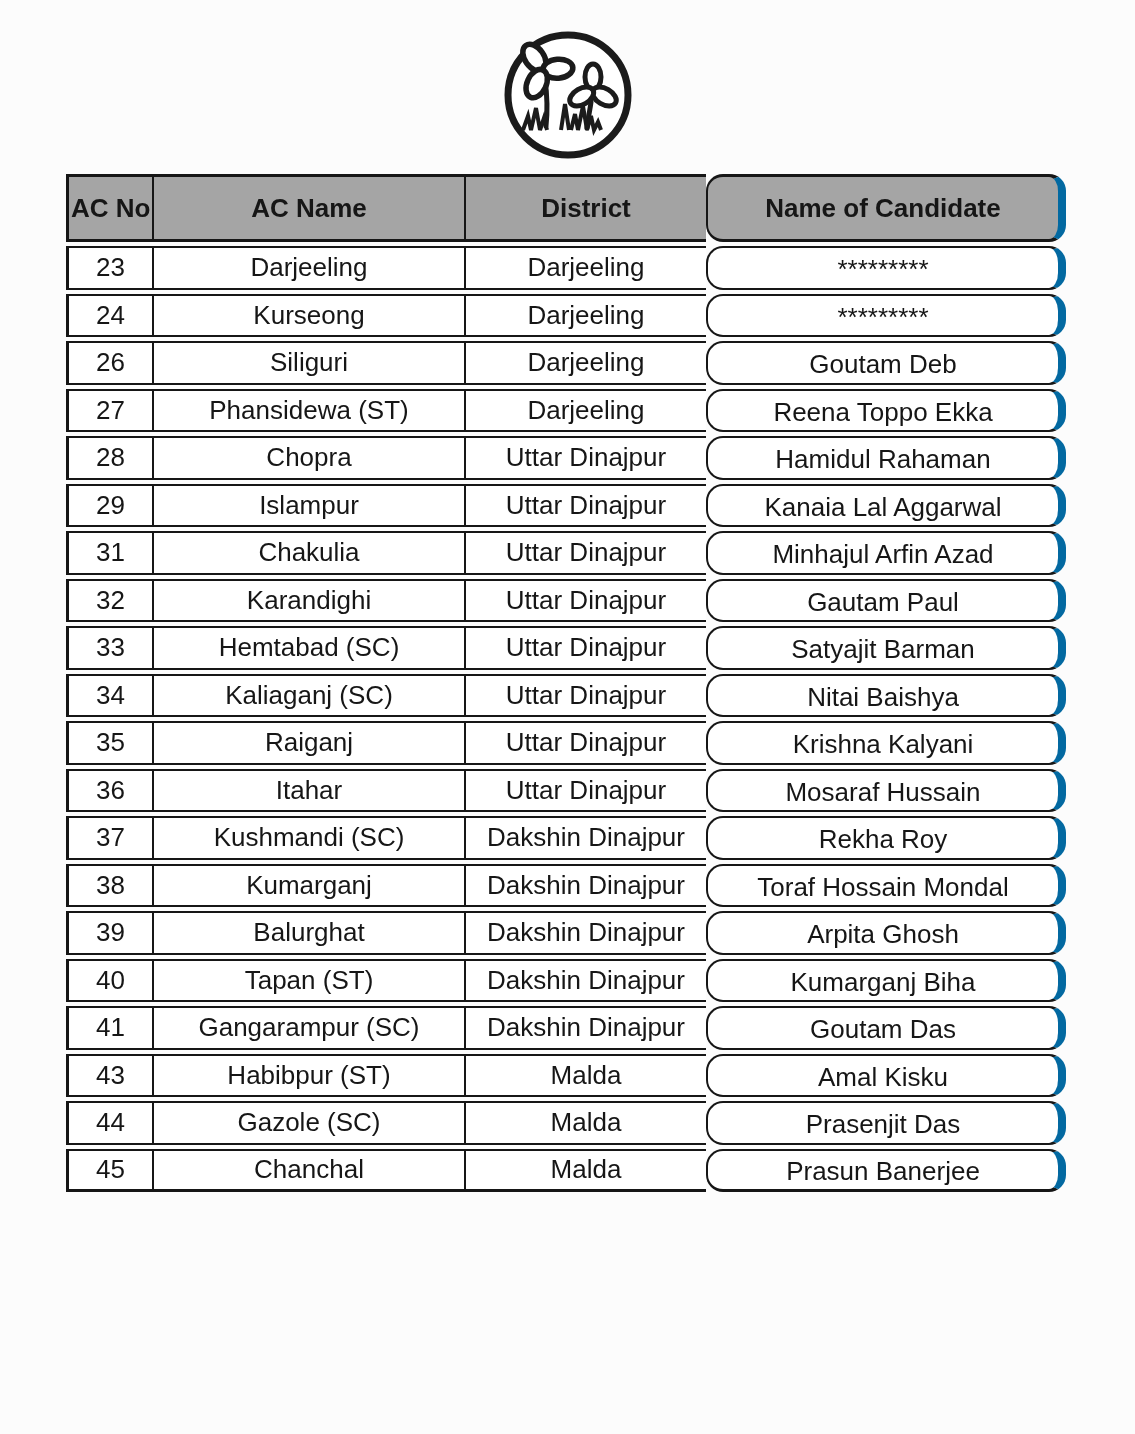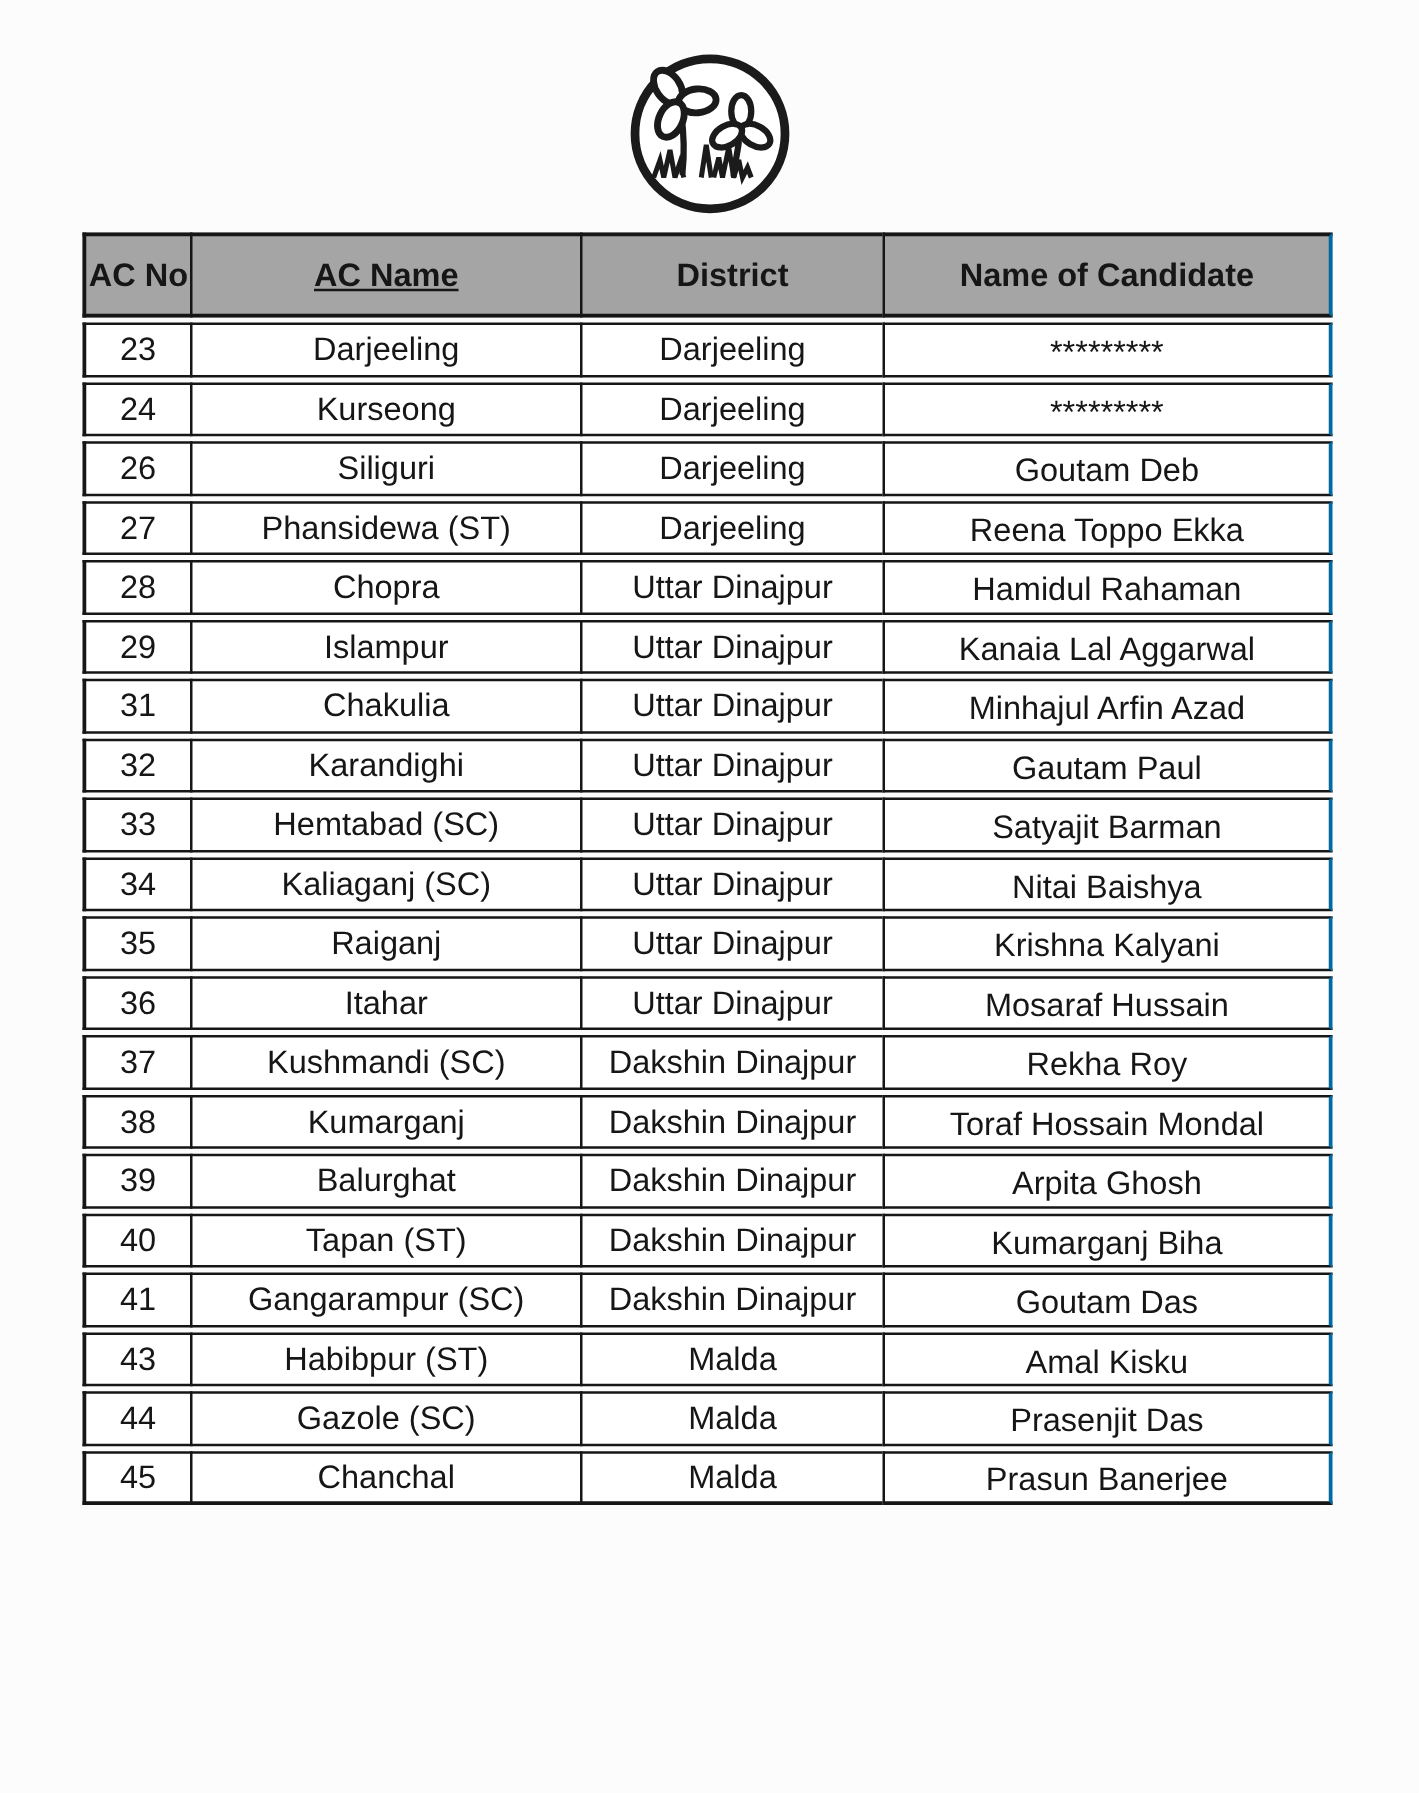--- a/index.html
+++ b/index.html
@@ -8,21 +8,21 @@
     height: 1434px;
     background: #fcfcfc;
     font-family: "Liberation Sans", "DejaVu Sans", sans-serif;
     color: #161616;
     overflow: hidden;
   }
   .page {
     width: 1135px;
     height: 1434px;
     position: relative;
-    padding-top: 40px;
+    padding-top: 28px;
     box-sizing: border-box;
   }
   .logo-wrap {
     width: 134px;
     height: 134px;
     margin: 0 auto;
   }
   table.candidates {
     table-layout: fixed;
     width: 1000px;
@@ -40,21 +40,21 @@
     text-align: center;
     vertical-align: middle;
     border-left: 2px solid #161616;
     border-top: 2px solid #161616;
     border-bottom: 2px solid #161616;
     white-space: nowrap;
     overflow: hidden;
     padding: 0 2px;
   }
   th:first-child, td:first-child { border-left: 3px solid #161616; }
-  th:last-child,  td:last-child  { border-right: 3px solid #0369a1; }
+  th:last-child,  td:last-child  { border-right: 8px solid #0369a1; border-radius: 17px; }
 
   th {
     height: 68px;
     font-size: 26px;
     font-weight: bold;
     border-top: 3px solid #161616;
     border-bottom: 3px solid #161616;
   }
   td {
     height: 43.5px;
@@ -106,21 +106,21 @@
   <table class="candidates">
     <colgroup>
       <col class="c-acno">
         <col class="c-acname">
         <col class="c-dist">
         <col class="c-cand">
     </colgroup>
     <thead>
       <tr>
         <th style="background: rgb(165, 165, 165);">AC No</th>
-        <th style="background: rgb(165, 165, 165); text-decoration: underline;">AC Name</th>
+        <th style="background: rgb(165, 165, 165);">AC Name</th>
         <th style="background: #a3a3a3;">District</th>
         <th style="background: rgb(165, 165, 165);">Name of Candidate</th>
       </tr>
     </thead>
     <tbody>
         <tr>
       <td class="cell-acno">23</td>
       <td class="cell-acname">Darjeeling</td>
       <td class="cell-district">Darjeeling</td>
       <td class="cell-candidate">*********</td>

